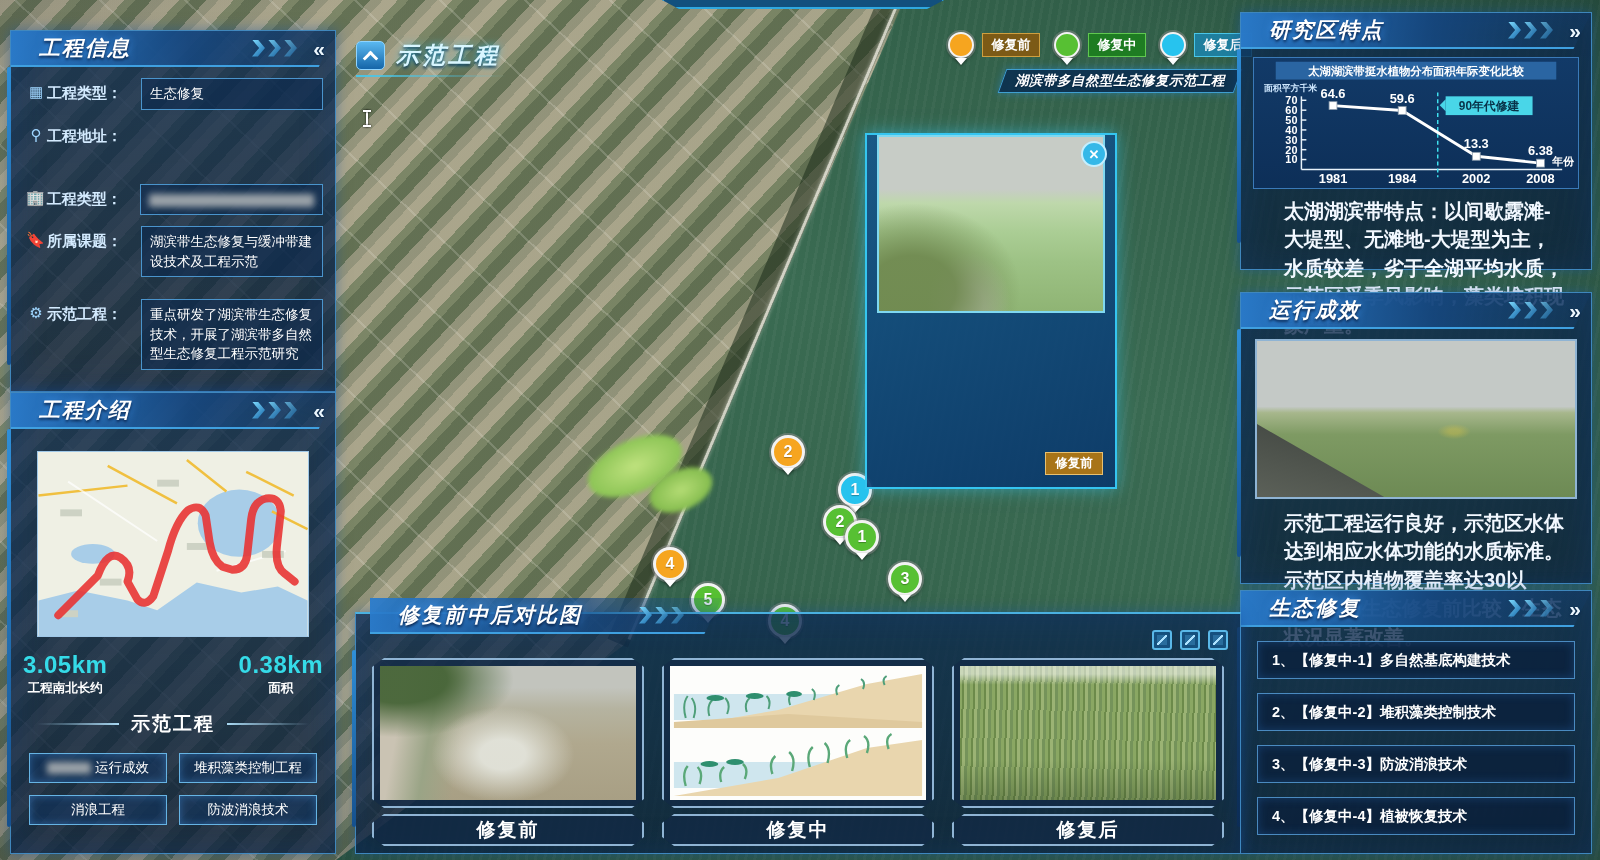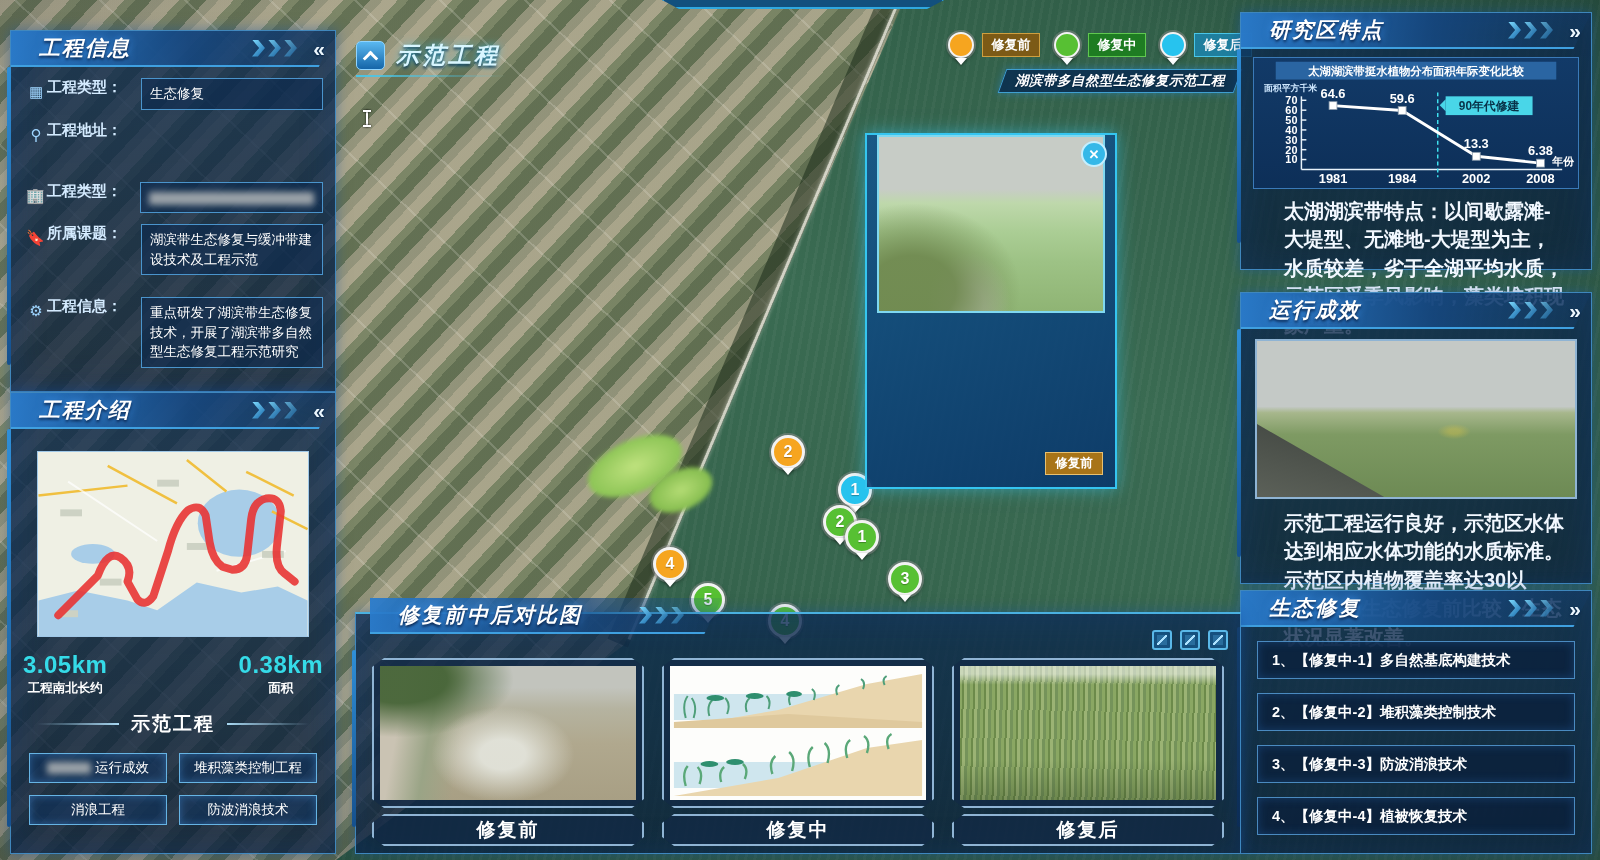--- a/index.html
+++ b/index.html
@@ -42,21 +42,21 @@
   .chevrons i { width:13px; height:17px; background:linear-gradient(135deg,#7fdcff,#1565a8);
     clip-path:polygon(0 0,45% 0,100% 50%,45% 100%,0 100%,55% 50%); }
   .chevrons i:nth-child(2){ opacity:.85; } .chevrons i:nth-child(3){ opacity:.65; }
   .collapse { position:absolute; top:8px; right:10px; color:#eef8ff; font-size:21px; font-weight:bold;
     line-height:20px; cursor:pointer; text-shadow:0 1px 2px #042040; z-index:5; }
 
   
   #panel-info { left:10px; top:30px; width:326px; height:362px; }
   .info-row { display:flex; align-items:flex-start; margin:11px 12px 0 14px; }
   .info-row .ic { width:22px; color:#9fd6ff; font-size:15px; margin-top:5px; text-align:center; }
-  .info-row .lb { color:#d4ebff; font-size:15px; font-weight:bold; width:94px; white-space:nowrap; }
+  .info-row .lb { color:#d4ebff; font-size:15px; font-weight:bold; width:94px; margin-top:6px; white-space:nowrap; }
   .info-row .vbox { flex:1; background:rgba(10,40,80,0.55); border:1px solid #4a94cc; color:#fff;
     font-size:13.5px; padding:5px 8px; min-height:29px; line-height:1.45; }
   .blurline { display:inline-block; height:13px; background:#9aa2a8; border-radius:2px; filter:blur(3px); vertical-align:middle; }
 
   
   #panel-intro { left:10px; top:392px; width:326px; height:462px; }
   #intro-map { display:block; margin:22px auto 0; border:1px solid #9fc8e8; background:#eff0e4; }
   .stats { display:flex; justify-content:space-between; padding:14px 12px 0; }
   .stat { text-align:center; }
   .stat .sv { color:#35dbe8; font-size:24px; font-weight:bold; letter-spacing:0.5px; }
@@ -270,21 +270,21 @@
     <span class="lb">工程类型：</span>
     <span class="vbox"><span class="blurline" style="width:165px"></span></span>
   </div>
   <div class="info-row">
     <span class="ic">🔖</span>
     <span class="lb">所属课题：</span>
     <span class="vbox">湖滨带生态修复与缓冲带建设技术及工程示范</span>
   </div>
   <div class="info-row" style="margin-top:22px">
     <span class="ic">⚙</span>
-    <span class="lb">工程信息：</span>
+    <span class="lb">示范工程：</span>
     <span class="vbox">重点研发了湖滨带生态修复技术，开展了湖滨带多自然型生态修复工程示范研究</span>
   </div>
 </div>
 
 <div class="panel" id="panel-intro">
   <div class="panel-header">
     <span class="panel-title">工程介绍</span>
     <span class="chevrons">
         <i></i>
         <i></i>

